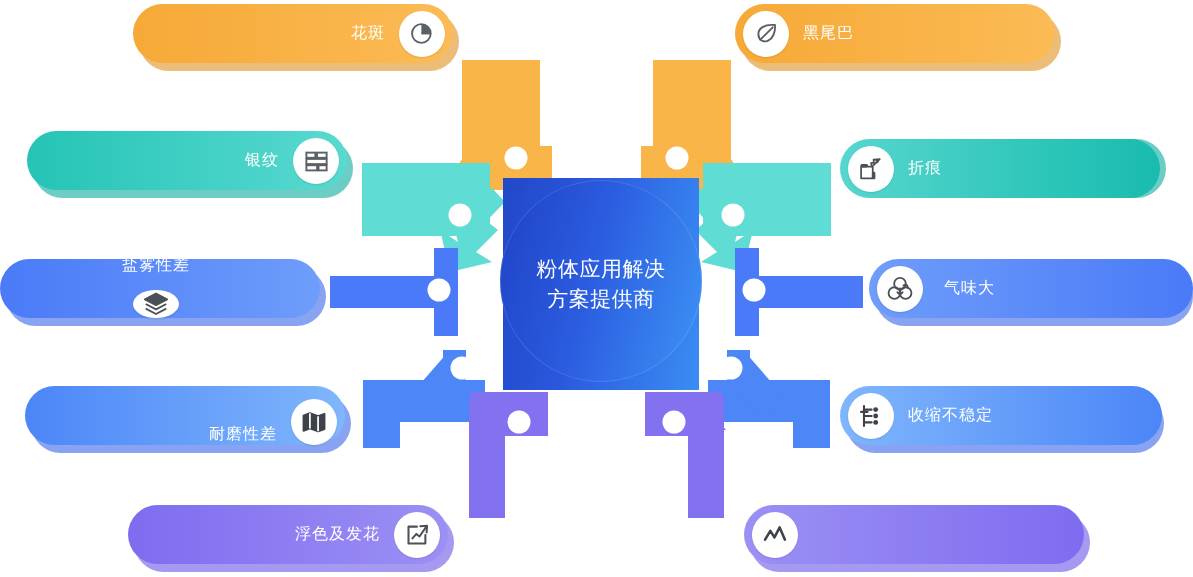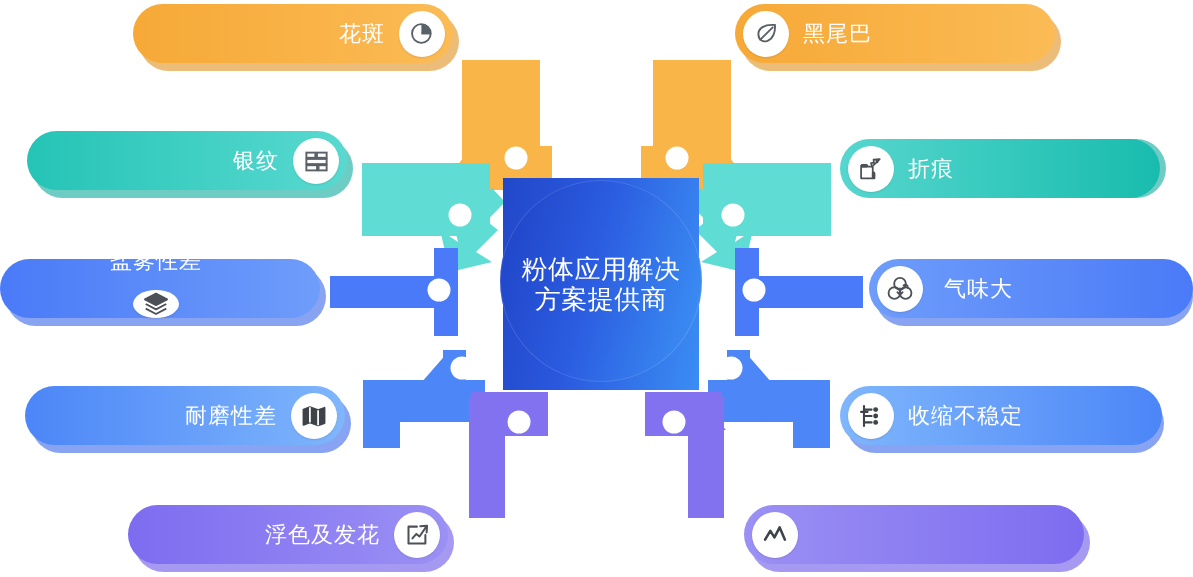--- a/index.html
+++ b/index.html
@@ -54,21 +54,21 @@
     position: absolute;
     left: 0;
     top: 0;
     width: 196px;
     height: 212px;
     display: flex;
     flex-direction: column;
     align-items: center;
     justify-content: center;
     color: #ffffff;
-    font-size: 26px;
+    font-size: 21px;
     line-height: 30px;
     letter-spacing: 0.5px;
     text-align: center;
     white-space: pre-line;
   }
 
   
   .pill {
     position: absolute;
     height: 59px;
@@ -78,21 +78,21 @@
     box-sizing: border-box;
   }
   .pill-shadow {
     position: absolute;
     height: 59px;
     border-radius: 30px;
     opacity: 0.62;
   }
   .pill-text {
     color: #ffffff;
-    font-size: 22px;
+    font-size: 16px;
     letter-spacing: 1px;
     white-space: nowrap;
   }
   .badge {
     width: 46px;
     height: 46px;
     min-width: 46px;
     border-radius: 50%;
     background: #ffffff;
     display: flex;
@@ -109,21 +109,21 @@
 
   
   .c-orange      { background: linear-gradient(90deg,#F6A937 0%, #FBBB55 100%); }
   .c-orange-sh   { background: #E09425; }
   .c-teal        { background: linear-gradient(90deg,#25C4B6 0%, #59D9D0 100%); }
   .c-teal-sh     { background: #14AFA2; }
   .c-teal-r      { background: linear-gradient(90deg,#56D6CE 0%, #18BCAE 100%); }
   .c-blue        { background: linear-gradient(90deg,#4A7AF7 0%, #6E9DFB 100%); }
   .c-blue-sh     { background: #3E6AE8; }
   .c-blue-r      { background: linear-gradient(90deg,#6E9DFB 0%, #4A7AF7 100%); }
-  .c-blue2       { background: linear-gradient(90deg,#4C86F7 0%, #7FB6FC 100%); }
+  .c-blue2       { background: linear-gradient(90deg,#4C86F7 0%, #7FB6FC 100%); align-items: flex-end; }
   .c-blue2-r     { background: linear-gradient(90deg,#7FB6FC 0%, #4C86F7 100%); }
   .c-purple      { background: linear-gradient(90deg,#7E6CF0 0%, #9B90F4 100%); }
   .c-purple-sh   { background: #6F5BE8; }
   .c-purple-r    { background: linear-gradient(90deg,#9B90F4 0%, #7E6CF0 100%); }
 </style>
 </head>
 <body>
 
 <div id="stage">
 

